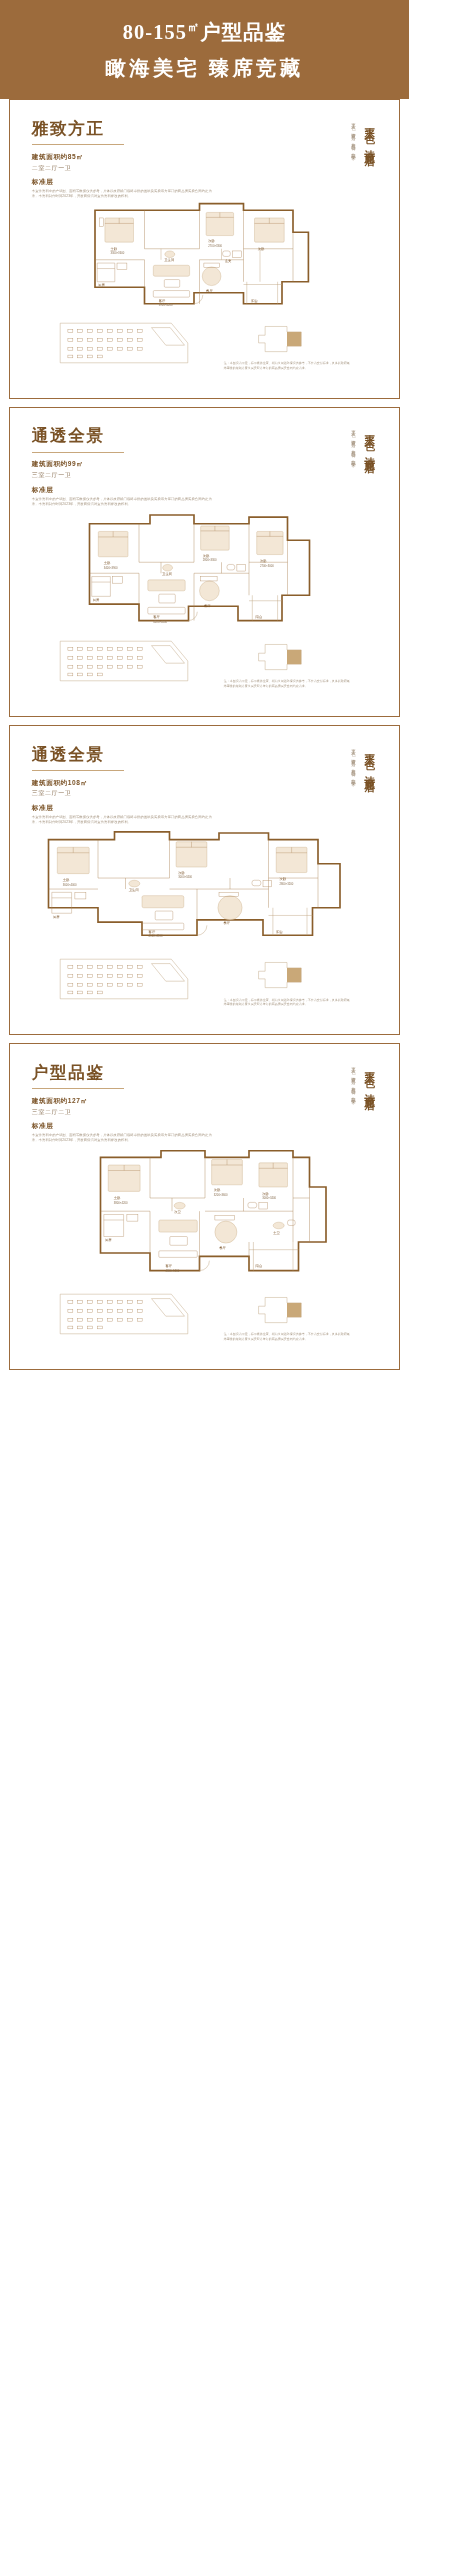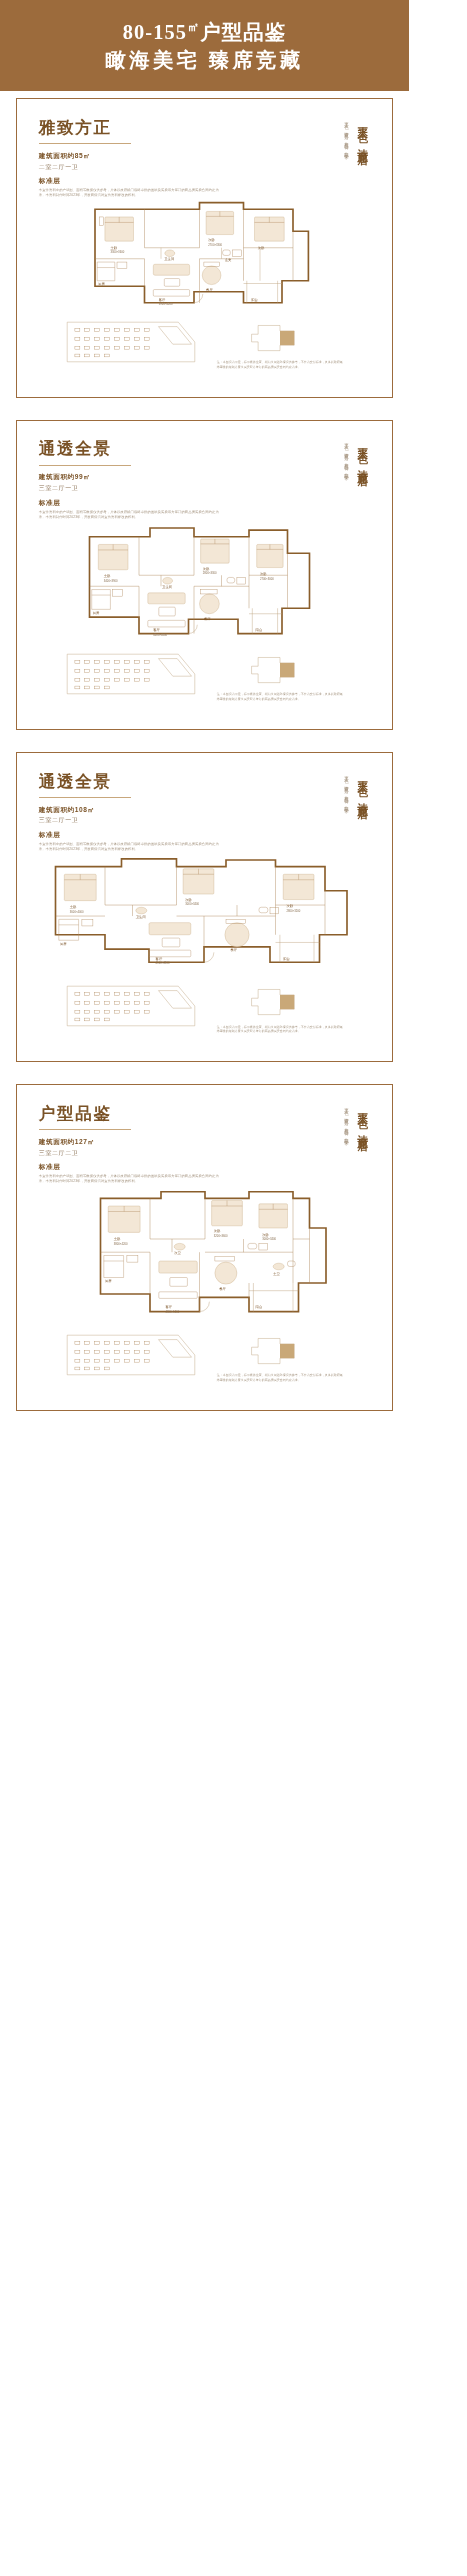--- a/index.html
+++ b/index.html
@@ -9,28 +9,28 @@
   
   .hero{background:#9c6b3c;padding:18.7px 0 16.5px;text-align:center;}
   .hero .line1{
     font-family:"Liberation Serif",serif;
     color:#ffffff;font-size:20.4px;letter-spacing:1.1px;font-weight:bold;
     line-height:1.35;
   }
   .hero .line2{
     font-family:"Liberation Serif",serif;
     color:#ffffff;font-size:20.4px;letter-spacing:3.3px;font-weight:bold;
-    line-height:1.35;margin-top:1px;
+    line-height:1.35;margin-top:9px;
   }
   .hero .line1 .sup{font-size:12px;vertical-align:super;}
 
   
   .section{
     position:relative;
-    margin:7px;
+    margin:0;
     padding:0 0 0 0;
     border-bottom:0;
   }
   .frame{
     margin:0 8.8px;
     border:1.1px solid #9c6b3c;
     position:relative;
     box-sizing:border-box;
   }
   .sec-inner{padding:18.7px 22px 13.2px 22px;position:relative;}

